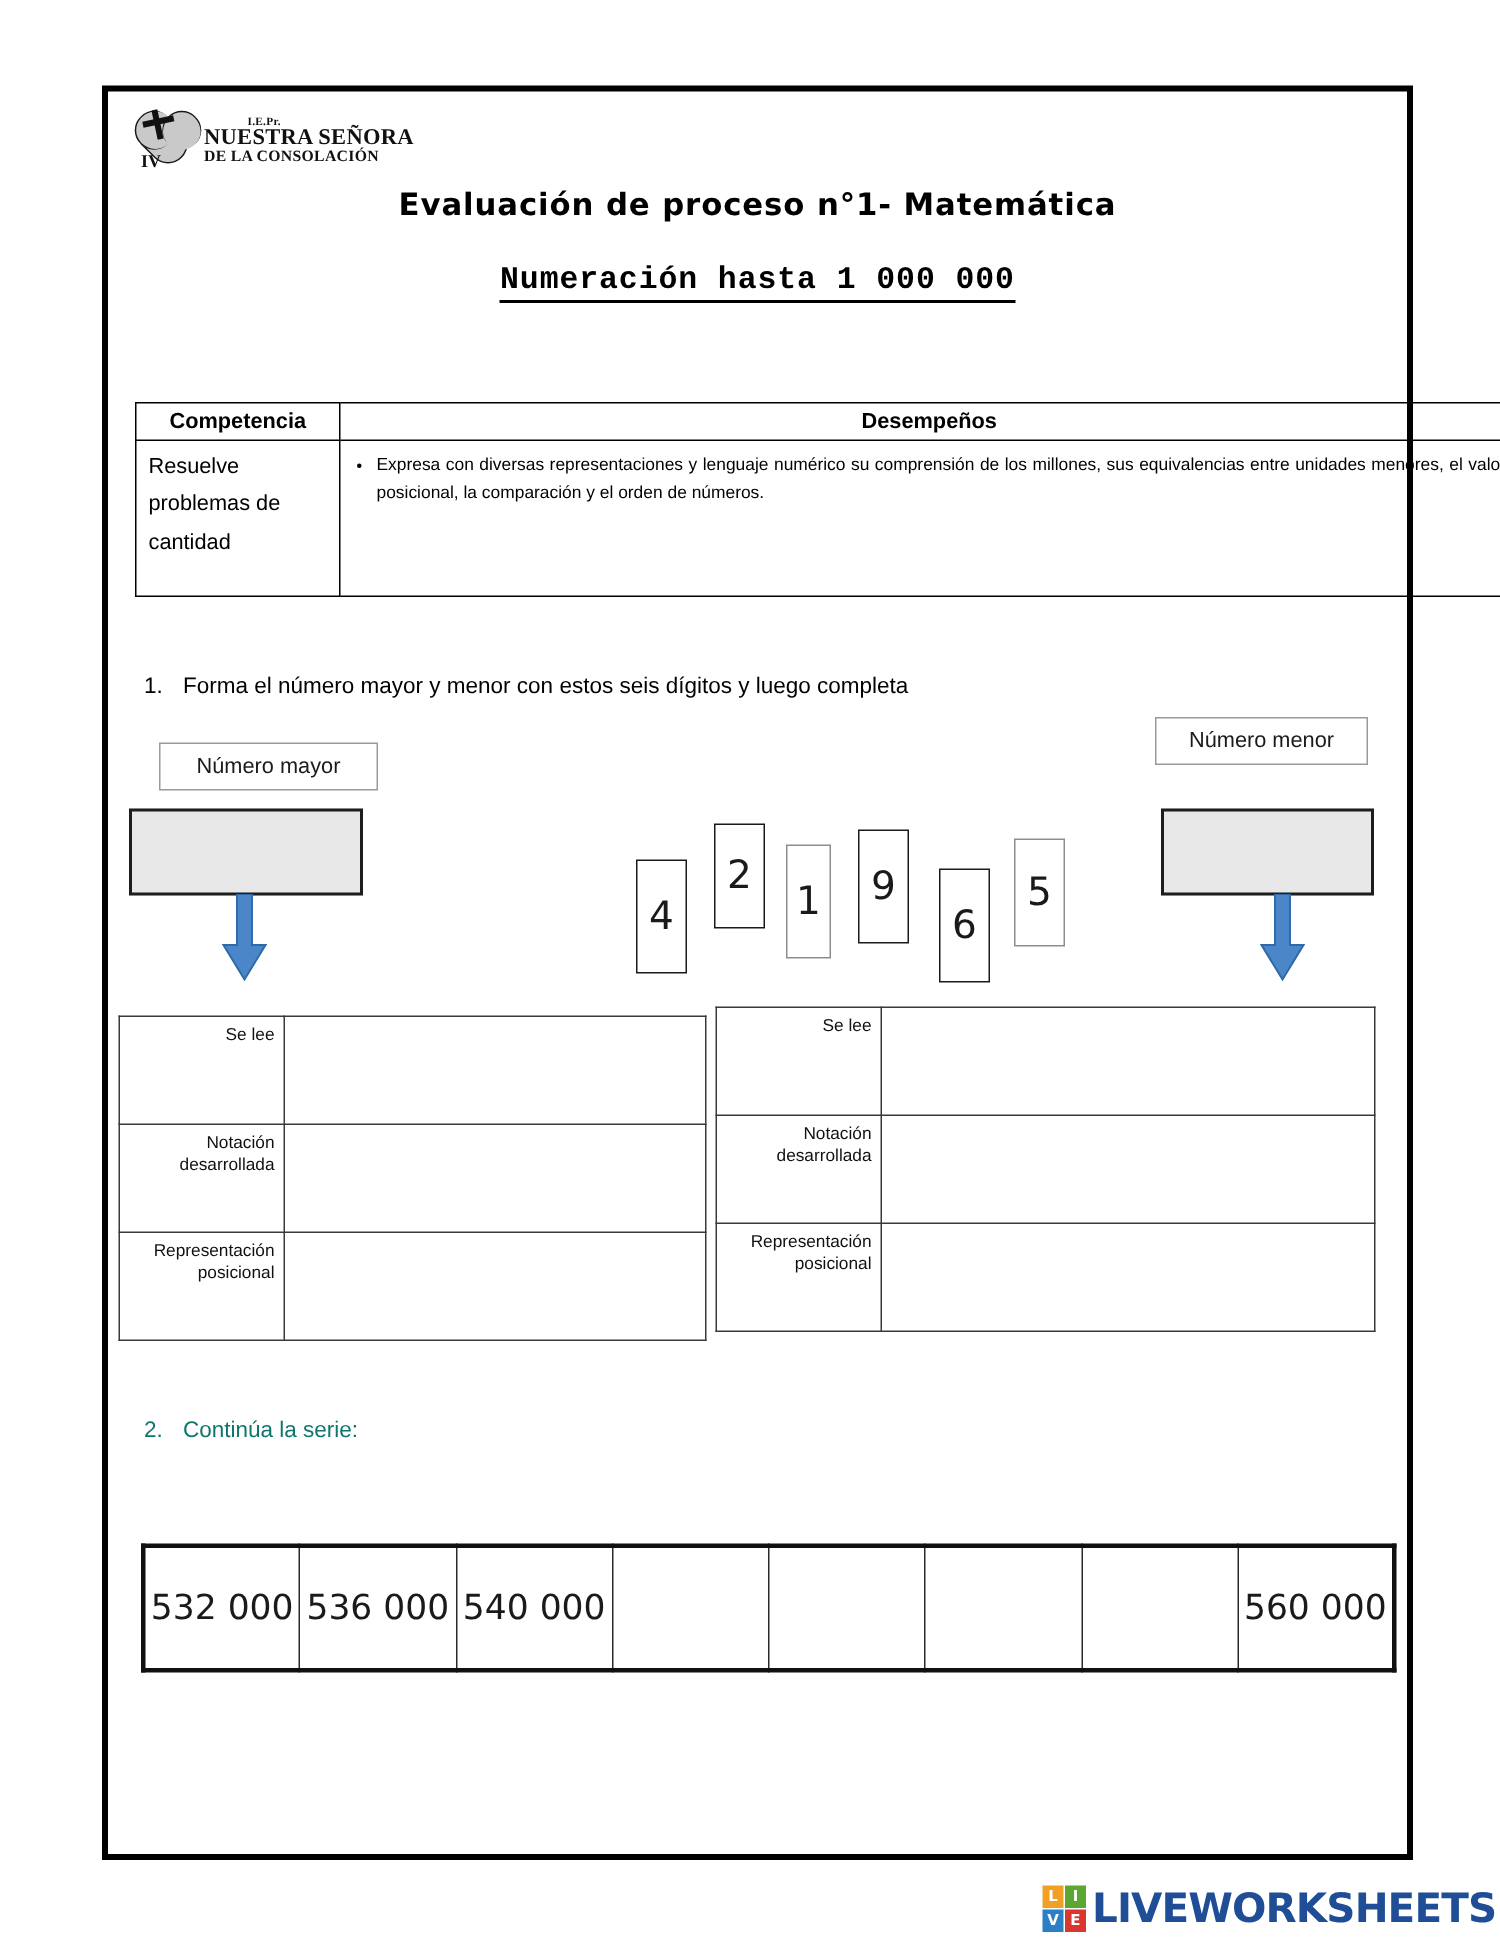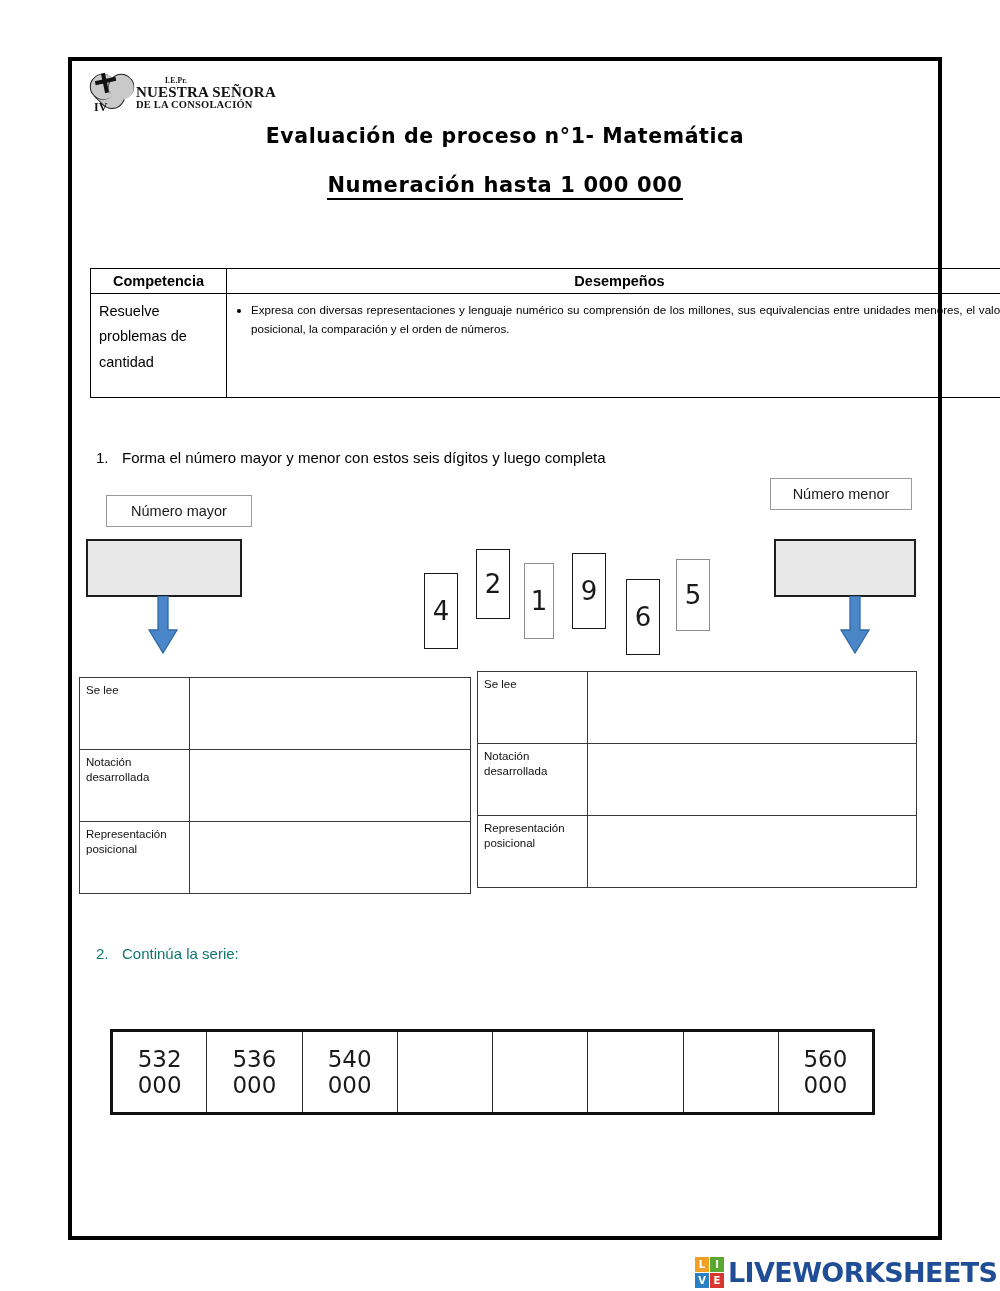--- a/index.html
+++ b/index.html
@@ -120,20 +120,21 @@
     letter-spacing: .6px;
   }
   #title-sub {
     top: 112px;
     font-size: 21px;
     letter-spacing: .6px;
   }
   #title-sub span {
     border-bottom: 2px solid #000;
     padding-bottom: 1px;
+    font-family: Liberation Mono, monospace;
   }
 
   
   #name-row {
     position: absolute;
     left: 22px;
     top: 152px;
     width: 830px;
     height: 40px;
   }
@@ -265,20 +266,21 @@
     align-items: center;
     justify-content: center;
   }
   .digit-card.light { border-color: #8d8d8d; }
 
   
   .detail-table {
     position: absolute;
     border-collapse: collapse;
     table-layout: fixed;
+    text-align: right;
   }
   .detail-table td {
     border: 1px solid #3a3a3a;
     vertical-align: top;
     padding: 5px 6px;
     box-sizing: border-box;
     font-size: 11.5px;
     line-height: 1.28;
     color: #111;
   }
@@ -296,27 +298,26 @@
     top: 884px;
     font-size: 15px;
     color: #0f766e;
   }
   #q2-text .qnum { display: inline-block; width: 26px; }
 
   #series-table {
     position: absolute;
     left: 22px;
     top: 968px;
-    width: 765px;
+    width: 837px;
     height: 86px;
     border-collapse: collapse;
     table-layout: fixed;
     border: 3px solid #111;
     box-sizing: border-box;
-    margin-left: 16px;
   }
   #series-table td {
     border: 1px solid #2a2a2a;
     text-align: center;
     vertical-align: middle;
     font-family: "DejaVu Sans", sans-serif;
     font-size: 23px;
     color: #1a1a1a;
     box-sizing: border-box;
   }

